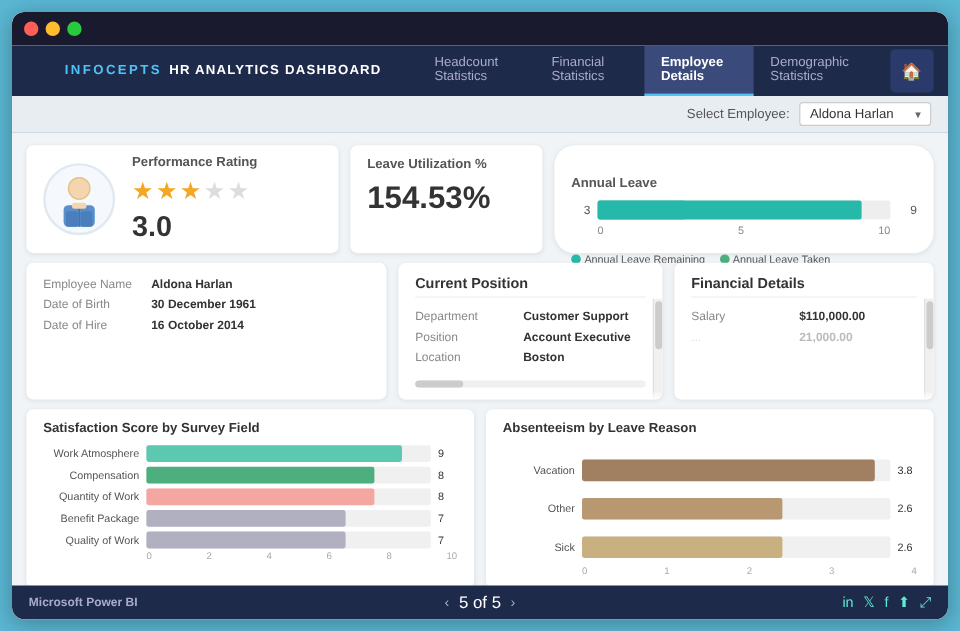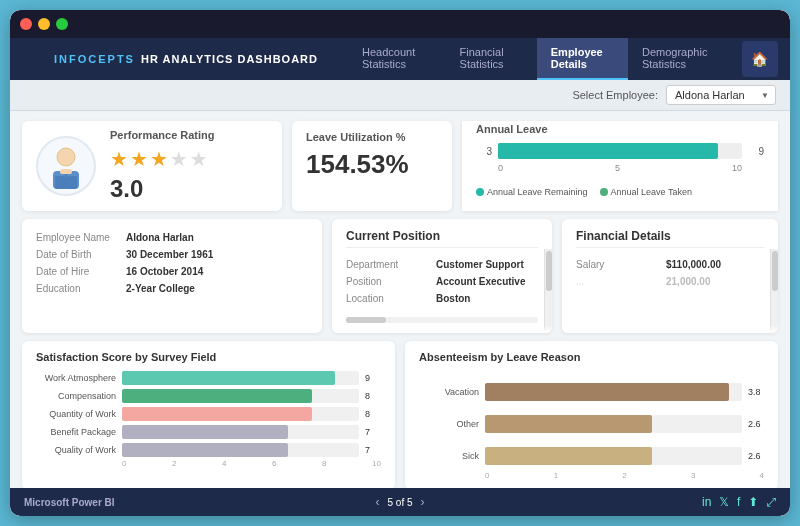--- a/index.html
+++ b/index.html
@@ -49,21 +49,21 @@
     .star-half { color: #f5a623; }
     .star-empty { color: #ddd; }
     .perf-score { font-size: 24px; font-weight: bold; color: #333; }
     
     
     .leave-card { background: white; border-radius: 6px; padding: 10px 14px; flex: 0 0 160px; box-shadow: 0 1px 4px rgba(0,0,0,0.08); }
     .leave-label { font-size: 11px; color: #555; font-weight: 600; margin-bottom: 6px; }
     .leave-value { font-size: 26px; font-weight: bold; color: #333; }
     
     
-    .annual-card { background: white; border-radius: 0; padding: 2px 14px; flex: 1; box-shadow: 0 1px 4px rgba(0,0,0,0.08); }
+    .annual-card { background: white; border-radius: 17px; padding: 26px 14px; flex: 1; box-shadow: 0 1px 4px rgba(0,0,0,0.08); }
     .annual-label { font-size: 11px; color: #555; font-weight: 600; margin-bottom: 8px; }
     .bar-row { display: flex; align-items: center; gap: 6px; margin-bottom: 4px; }
     .bar-track { flex: 1; height: 14px; background: #eee; border-radius: 2px; position: relative; }
     .bar-fill-teal { background: #26b8a8; height: 100%; border-radius: 2px; }
     .bar-fill-green { background: #4caf7d; height: 100%; border-radius: 2px; position: absolute; left: 0; top: 0; }
     .bar-number { font-size: 10px; color: #555; min-width: 16px; text-align: right; }
     .axis-row { display: flex; justify-content: space-between; font-size: 9px; color: #888; margin-bottom: 4px; }
     .legend-row { display: flex; gap: 12px; font-size: 9px; color: #555; margin-top: 14px; }
     .legend-dot { width: 8px; height: 8px; border-radius: 50%; display: inline-block; margin-right: 3px; }
     .legend-item { display: flex; align-items: center; }
@@ -99,21 +99,21 @@
     .h-bar-track { flex: 1; height: 14px; background: #f0f0f0; border-radius: 2px; position: relative; }
     .h-bar-fill { height: 100%; border-radius: 2px; }
     .h-bar-val { font-size: 9px; color: #333; min-width: 16px; }
     .h-axis { display: flex; justify-content: space-between; font-size: 8px; color: #aaa; margin-left: 86px; margin-top: 2px; }
     
     
     .bottom-bar { background: #1e2a4a; height: 28px; display: flex; align-items: center; padding: 0 14px; border-radius: 0 0 10px 10px; }
     .bottom-brand { color: #aac; font-size: 10px; font-weight: 600; flex: 1; }
     .pagination { display: flex; align-items: center; gap: 8px; flex: 1; justify-content: center; }
     .page-btn { color: #aac; font-size: 12px; cursor: pointer; }
-    .page-text { color: white; font-size: 10px; }
+    .page-text { color: white; font-size: 14px; }
     .social-icons { display: flex; gap: 8px; flex: 1; justify-content: flex-end; align-items: center; }
     .social-icon { color: #5eead4; font-size: 12px; cursor: pointer; }
     
     .scrollbar-h { height: 6px; background: #f0f0f0; border-radius: 3px; margin-top: 4px; }
     .scrollbar-h-thumb { height: 6px; width: 40px; background: #ccc; border-radius: 3px; }
   </style>
 </head>
 <body>
 
 <div class="window">
@@ -219,24 +219,20 @@
             <td>Aldona Harlan</td>
           </tr>
           <tr>
             <td>Date of Birth</td>
             <td>30 December 1961</td>
           </tr>
           <tr>
             <td>Date of Hire</td>
             <td>16 October 2014</td>
           </tr>
-          <tr>
-            <td>Education</td>
-            <td>2-Year College</td>
-          </tr>
         </tbody>
           </table>
       </div>
 
       <div class="position-card">
         <div class="info-title">Current Position</div>
         <table class="info-table">
           <tbody>
               <tr>
             <td>Department</td>

